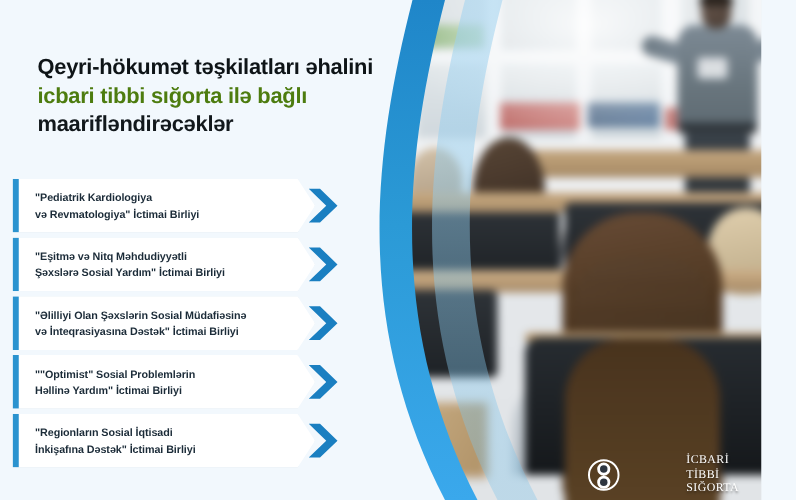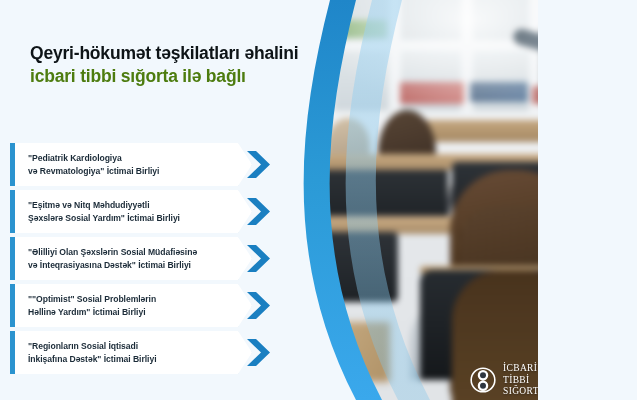--- a/index.html
+++ b/index.html
@@ -5,21 +5,21 @@
 <style>
   * { margin:0; padding:0; box-sizing:border-box; }
   html,body {
     width:637px; height:400px;
     font-family:"Liberation Sans", sans-serif;
     overflow:hidden;
     background:#f2f8fd;
   }
   #banner {
     position:relative;
-    width:538px; height:400px;
+    width:609px; height:400px;
     overflow:hidden;
     background:#f2f8fd;
   }
 
   
   .photo-layer {
     position:absolute;
     left:300px; top:0;
     width:337px; height:400px;
     overflow:hidden;
@@ -242,20 +242,21 @@
   .logo {
     position:absolute; left:470px; top:363px;
     display:flex; align-items:center; gap:7px;
   }
   .logo-mark { width:26px; height:26px; flex:0 0 26px; }
   .logo-text {
     color:#ffffff; font-size:9.5px; line-height:1.22;
     letter-spacing:0.35px; font-family:"Liberation Serif", serif;
     text-shadow:0 1px 2px rgba(0,0,0,.45);
     white-space:pre-line;
+    margin-left:46px;
   }
 </style>
 </head>
 <body>
 
 <div id="banner">
 
   <div class="photo-layer">
     <div class="photo-inner">
       <div class="bg-wall"></div>
@@ -321,20 +322,21 @@
     <path d="M372,0 C336,140 330,268 398,400 L430,400 C360,266 366,138 402,0 Z" fill="url(#swg2)"></path>
 
     <path d="M356,0 C320,140 314,268 382,400 L352,400 C284,268 290,140 326,0 Z" fill="url(#swg)"></path>
 
     <path d="M0,0 L330,0 C294,140 288,268 356,400 L0,400 Z" fill="#f2f8fd"></path>
   </svg>
 
   <div class="headline">
     <span class="hl-1">Qeyri-hökumət təşkilatları əhalini</span>
     <span class="hl-2">icbari tibbi sığorta ilə bağlı</span>
+    <span class="hl-3">maarifləndirəcəklər</span>
   </div>
 
   <div class="list">
 
     <div class="row">
       <div class="card">
         <div class="card-bar"></div>
         <div class="card-text">"Pediatrik Kardiologiya
 və Revmatologiya" İctimai Birliyi</div>
       </div>

